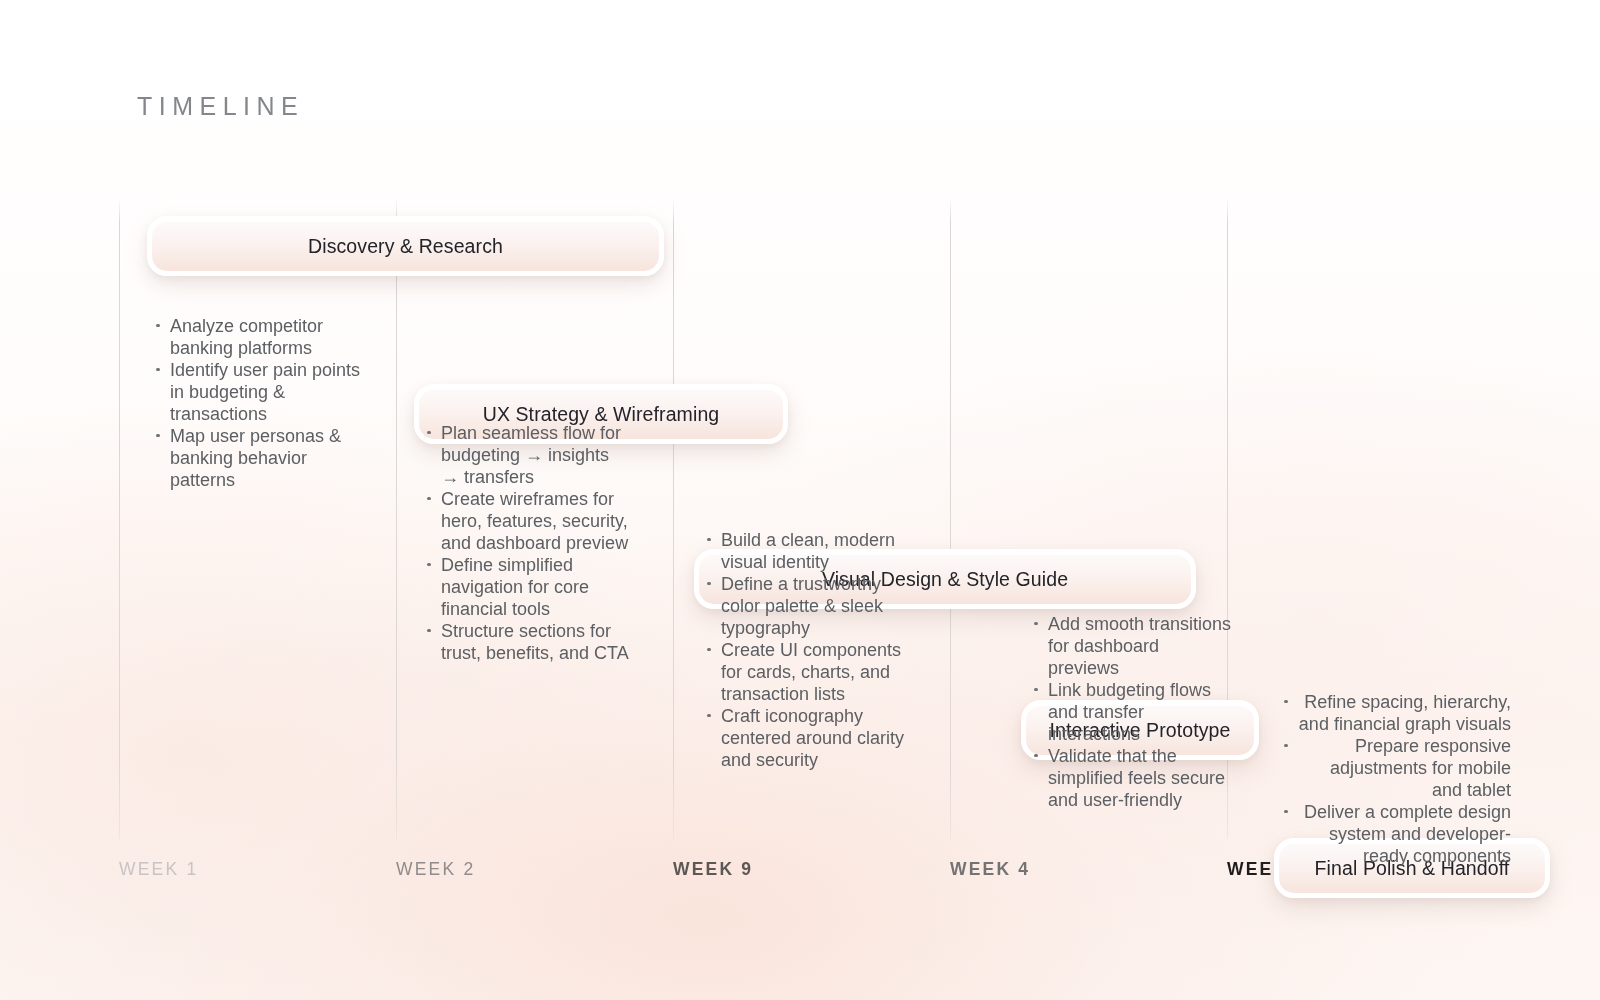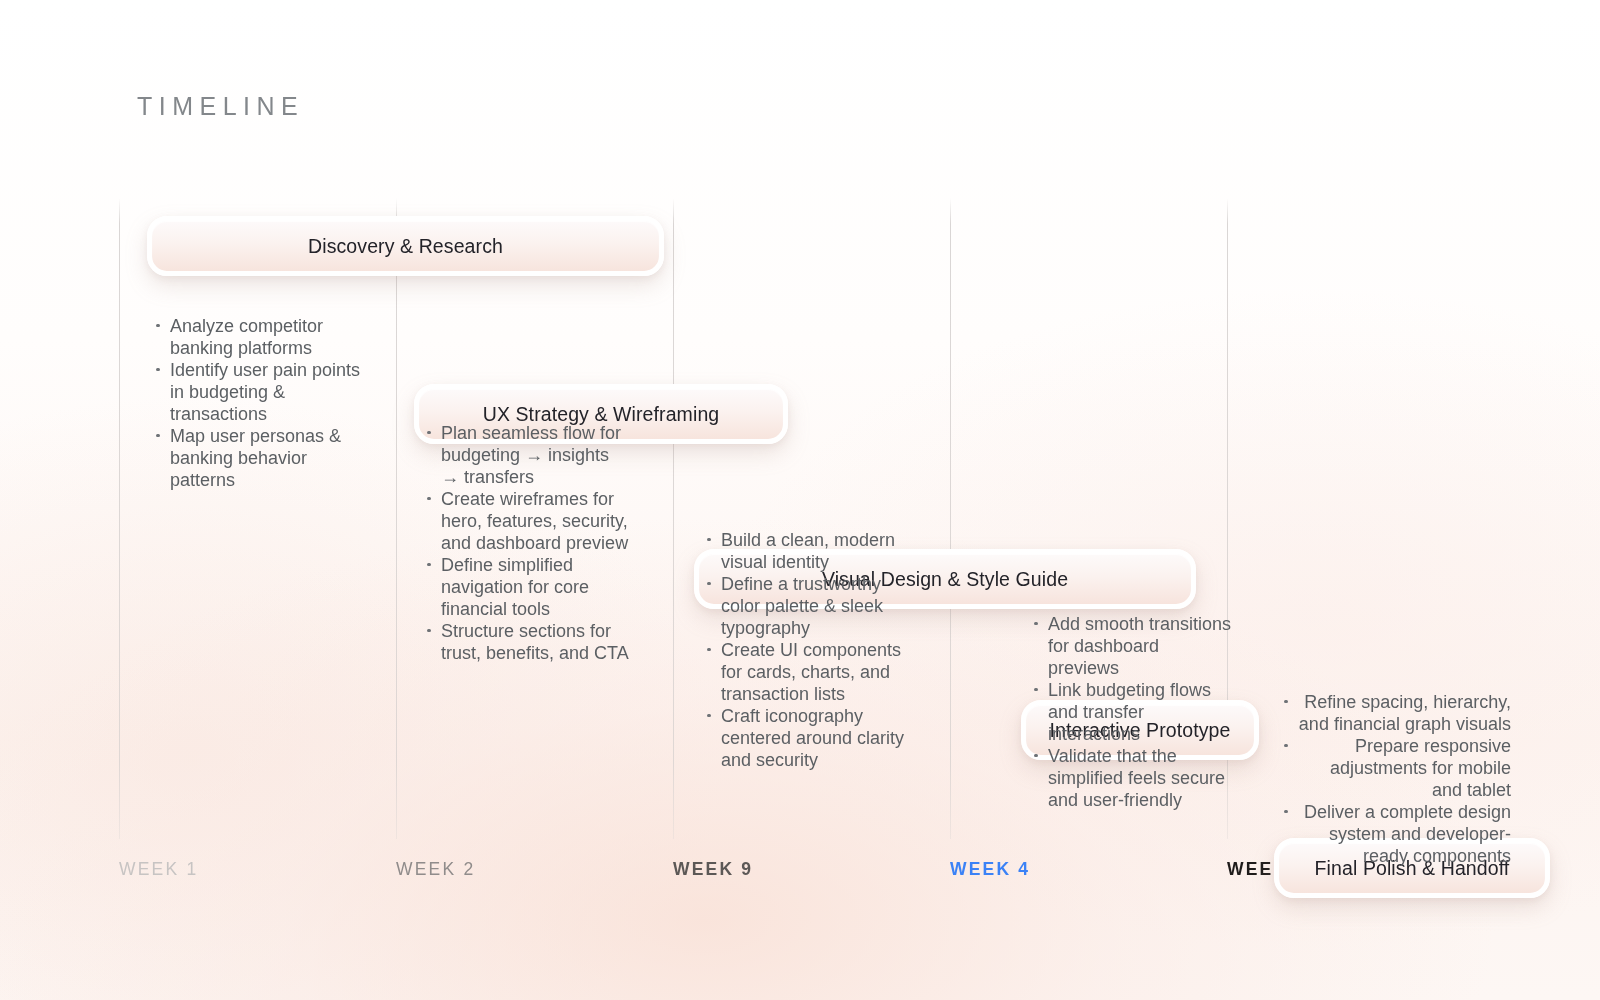--- a/index.html
+++ b/index.html
@@ -119,21 +119,21 @@
     <div class="gridline" style="left: 396px;"></div>
     <div class="gridline" style="left: 673px;"></div>
     <div class="gridline" style="left: 950px;"></div>
     <div class="gridline" style="left: 1227px;"></div>
   </div>
 
 <div id="week-labels">
     <div class="week-label" style="left: 119px; color: rgb(199, 196, 195); font-weight: 400;">WEEK 1</div>
     <div class="week-label" style="left: 396px; color: rgb(144, 140, 139); font-weight: 400;">WEEK 2</div>
     <div class="week-label" style="left: 673px; color: rgb(92, 88, 86); font-weight: 600;">WEEK 9</div>
-    <div class="week-label" style="left: 950px; color: #3b82f6; font-weight: 700;">WEEK 4</div>
+    <div class="week-label" style="left: 950px; color: #737373; font-weight: 700;">WEEK 4</div>
     <div class="week-label" style="left: 1227px; color: rgb(31, 28, 27); font-weight: 700;">WEEK 5</div>
   </div>
 
 <div id="phases">
     <div class="phase phase-card" style="left: 147px; top: 216px; width: 517px; height: 60px;">
       <span class="phase-card-label">Discovery &amp; Research</span>
     </div>
     <ul class="phase phase-list" style="left: 155px; top: 315px; width: 210px;">
       <li>Analyze competitor banking platforms</li>
       <li>Identify user pain points in budgeting &amp; transactions</li>

